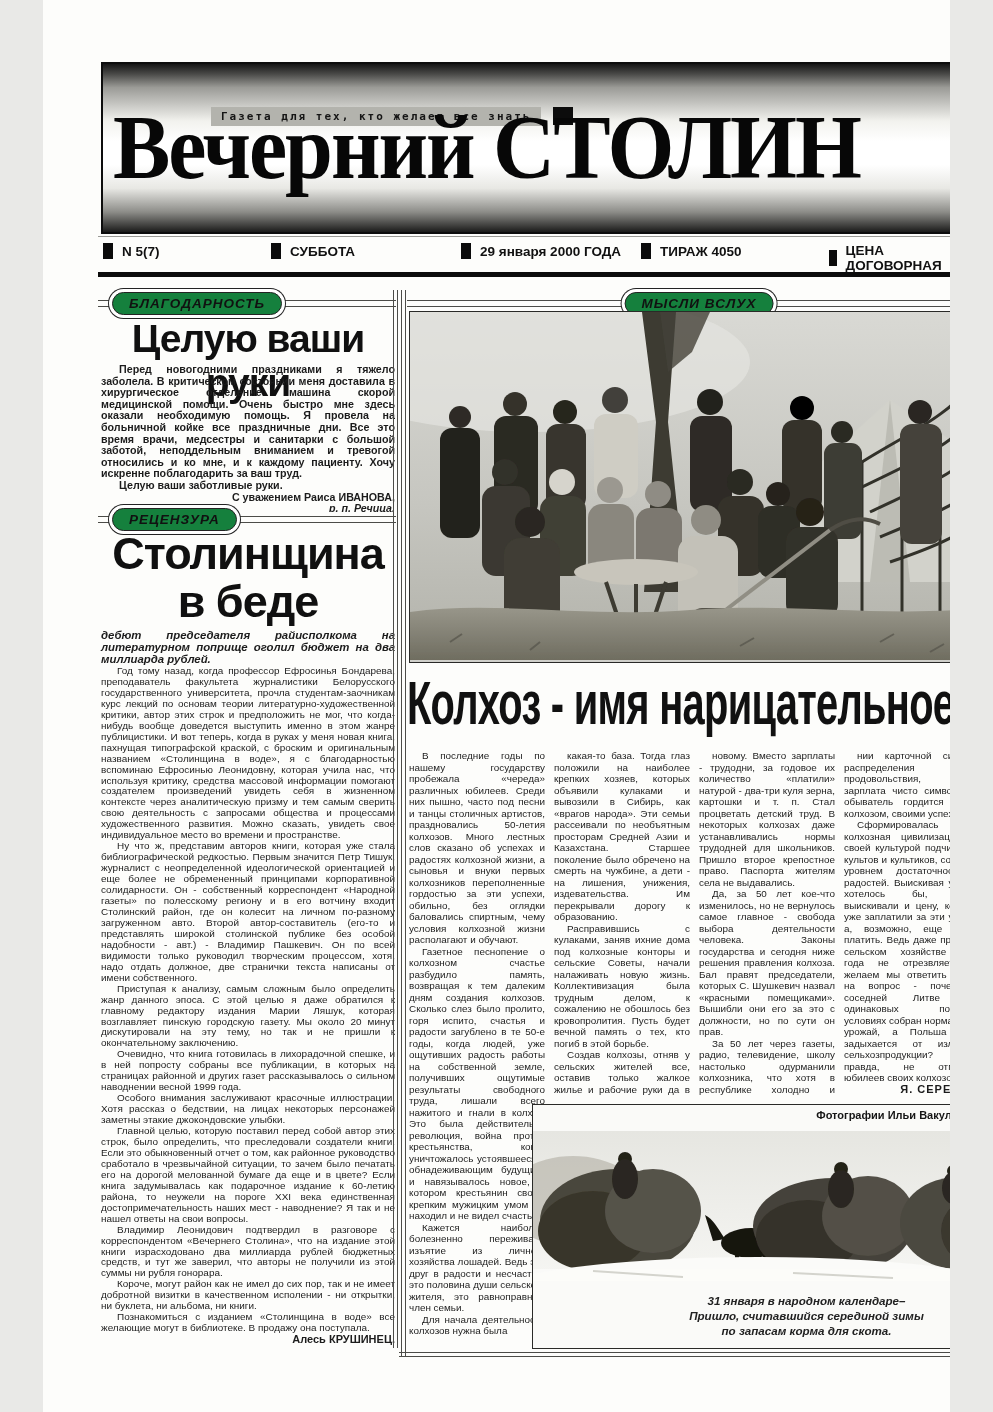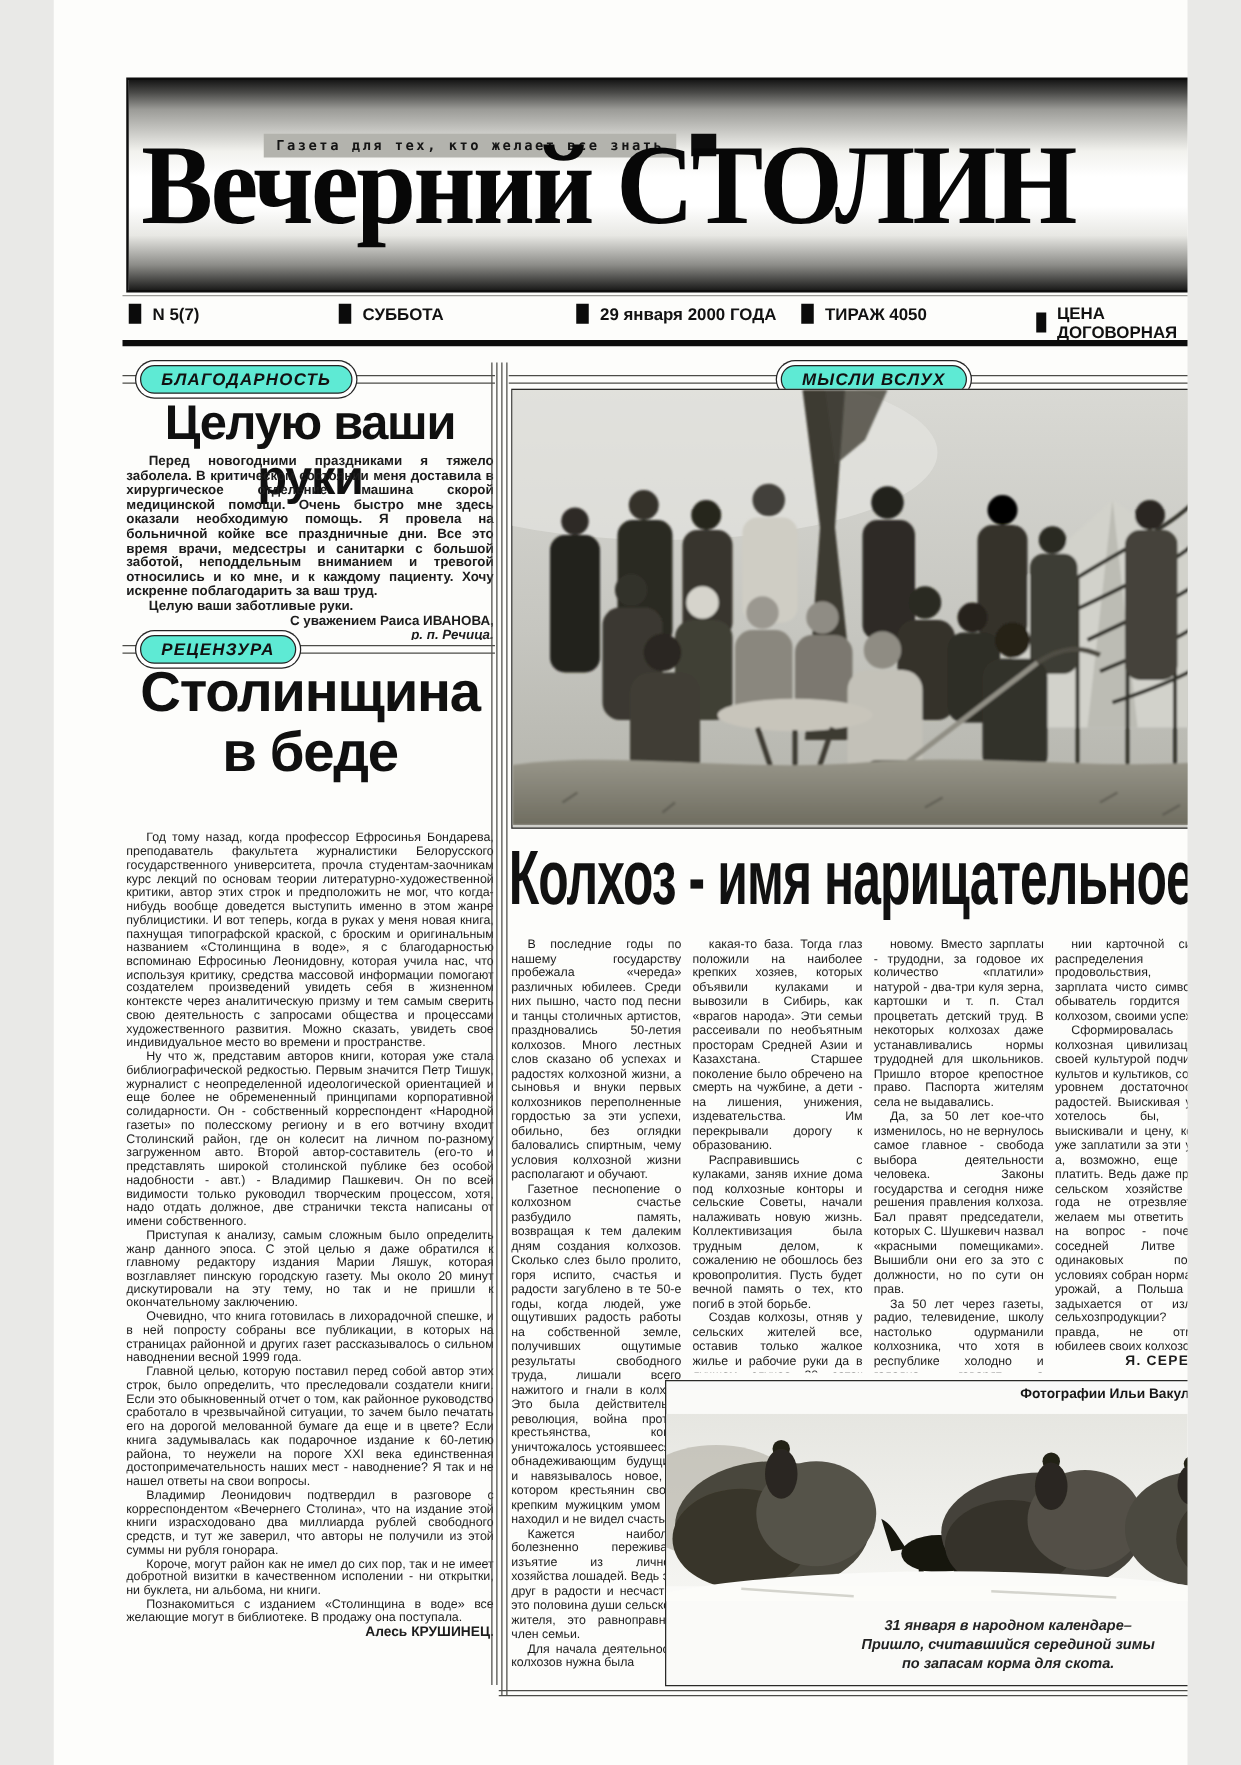--- a/index.html
+++ b/index.html
@@ -17,21 +17,21 @@
     font-family:"Liberation Serif", serif;font-weight:bold;font-size:86px;line-height:1.35;
     letter-spacing:-2px;color:#070707;transform:scaleY(1.06);transform-origin:left top;}
   
   .infobar-item{top:243px;display:flex;align-items:center;gap:9px;font-weight:bold;font-size:13.5px;color:#111;}
   .sq{width:10px;height:16px;background:#0b0b0b;display:inline-block;}
   .thick-rule{left:55px;top:272px;width:897px;height:5px;background:#0c0c0c;}
   .thin-rule{left:55px;top:236px;width:897px;height:1px;background:#9a9a96;}
   
   .sect{height:26px;}
   .dlines{position:absolute;left:0;right:0;top:8px;height:5px;border-top:1px solid #4c4c48;border-bottom:1px solid #4c4c48;}
-  .pill{position:absolute;top:0;background:#5eead4;border:1px solid #232323;border-radius:13px;
+  .pill{position:absolute;top:0;background:#15803d;border:1px solid #232323;border-radius:13px;
     box-shadow:0 0 0 3px #ffffff,0 0 0 4px #232323;padding:3px 16px;
     font-weight:bold;font-style:italic;font-size:13.5px;letter-spacing:1px;color:#111;white-space:nowrap;}
   
   .jtext p{margin:0;text-align:justify;text-indent:16px;}
   .thanks-body{font-weight:bold;font-size:10.7px;line-height:11.6px;}
   .thanks-body p{text-indent:18px;}
   .sig-r{text-align:right;font-weight:bold;}
   .review-lead{font-weight:bold;font-style:italic;font-size:11.4px;line-height:12.2px;text-align:justify;}
   .review-body{font-size:9.95px;line-height:10.95px;}
   .big-title{font-weight:bold;color:#101010;text-align:center;letter-spacing:-1px;}
@@ -103,28 +103,30 @@
   <div class="abs sect" style="left:55px;top:508px;width:298px;">
     <div class="dlines"></div>
     <div class="pill" style="left:14px;">РЕЦЕНЗУРА</div>
   </div>
 
   <div class="abs big-title" style="left:58px;top:530px;width:294px;font-size:45px;line-height:48px;">
     <div>Столинщина</div>
     <div>в беде</div>
   </div>
 
+  <div class="abs review-lead" style="left:58px;top:629px;width:294px;">дебют председателя райисполкома на литературном поприще оголил бюджет на два миллиарда рублей.</div>
 
   <div class="abs jtext review-body" style="left:58px;top:666px;width:294px;height:682px;overflow:hidden;">
     <p>Год тому назад, когда профессор Ефросинья Бондарева, преподаватель факультета журналистики Белорусского государственного университета, прочла студентам-заочникам курс лекций по основам теории литературно-художественной критики, автор этих строк и предположить не мог, что когда-нибудь вообще доведется выступить именно в этом жанре публицистики. И вот теперь, когда в руках у меня новая книга, пахнущая типографской краской, с броским и оригинальным названием «Столинщина в воде», я с благодарностью вспоминаю Ефросинью Леонидовну, которая учила нас, что используя критику, средства массовой информации помогают создателем произведений увидеть себя в жизненном контексте через аналитическую призму и тем самым сверить свою деятельность с запросами общества и процессами художественного развития. Можно сказать, увидеть свое индивидуальное место во времени и пространстве.</p>
     <p>Ну что ж, представим авторов книги, которая уже стала библиографической редкостью. Первым значится Петр Тишук, журналист с неопределенной идеологической ориентацией и еще более не обремененный принципами корпоративной солидарности. Он - собственный корреспондент «Народной газеты» по полесскому региону и в его вотчину входит Столинский район, где он колесит на личном по-разному загруженном авто. Второй автор-составитель (его-то и представлять широкой столинской публике без особой надобности - авт.) - Владимир Пашкевич. Он по всей видимости только руководил творческим процессом, хотя, надо отдать должное, две странички текста написаны от имени собственного.</p>
     <p>Приступая к анализу, самым сложным было определить жанр данного эпоса. С этой целью я даже обратился к главному редактору издания Марии Ляшук, которая возглавляет пинскую городскую газету. Мы около 20 минут дискутировали на эту тему, но так и не пришли к окончательному заключению.</p>
     <p>Очевидно, что книга готовилась в лихорадочной спешке, и в ней попросту собраны все публикации, в которых на страницах районной и других газет рассказывалось о сильном наводнении весной 1999 года.</p>
+    <p>Особого внимания заслуживают красочные иллюстрации. Хотя рассказ о бедствии, на лицах некоторых персонажей заметны этакие джокондовские улыбки.</p>
     <p>Главной целью, которую поставил перед собой автор этих строк, было определить, что преследовали создатели книги. Если это обыкновенный отчет о том, как районное руководство сработало в чрезвычайной ситуации, то зачем было печатать его на дорогой мелованной бумаге да еще и в цвете? Если книга задумывалась как подарочное издание к 60-летию района, то неужели на пороге XXI века единственная достопримечательность наших мест - наводнение? Я так и не нашел ответы на свои вопросы.</p>
-    <p>Владимир Леонидович подтвердил в разговоре с корреспондентом «Вечернего Столина», что на издание этой книги израсходовано два миллиарда рублей свободного средств, и тут же заверил, что авторы не получили из этой суммы ни рубля гонорара.</p>
+    <p>Владимир Леонидович подтвердил в разговоре с корреспондентом «Вечернего Столина», что на издание этой книги израсходовано два миллиарда рублей бюджетных средств, и тут же заверил, что авторы не получили из этой суммы ни рубля гонорара.</p>
     <p>Короче,  могут район как не имел до сих  пор, так и не имеет добротной визитки в качественном исполении - ни открытки, ни буклета, ни альбома, ни книги.</p>
     <p>Познакомиться с изданием «Столинщина в воде» все желающие могут в библиотеке. В продажу она поступала.</p>
     <div class="sig-r" style="font-size:11px;">Алесь КРУШИНЕЦ.</div>
   </div>
 
   <div class="abs vline" style="left:350px;top:290px;height:1058px;"></div>
   <div class="abs vline" style="left:358px;top:290px;height:1066px;"></div>
   <div class="abs vline" style="left:944px;top:290px;height:1066px;"></div>
 
   <div class="abs sect" style="left:364px;top:292px;width:584px;">

